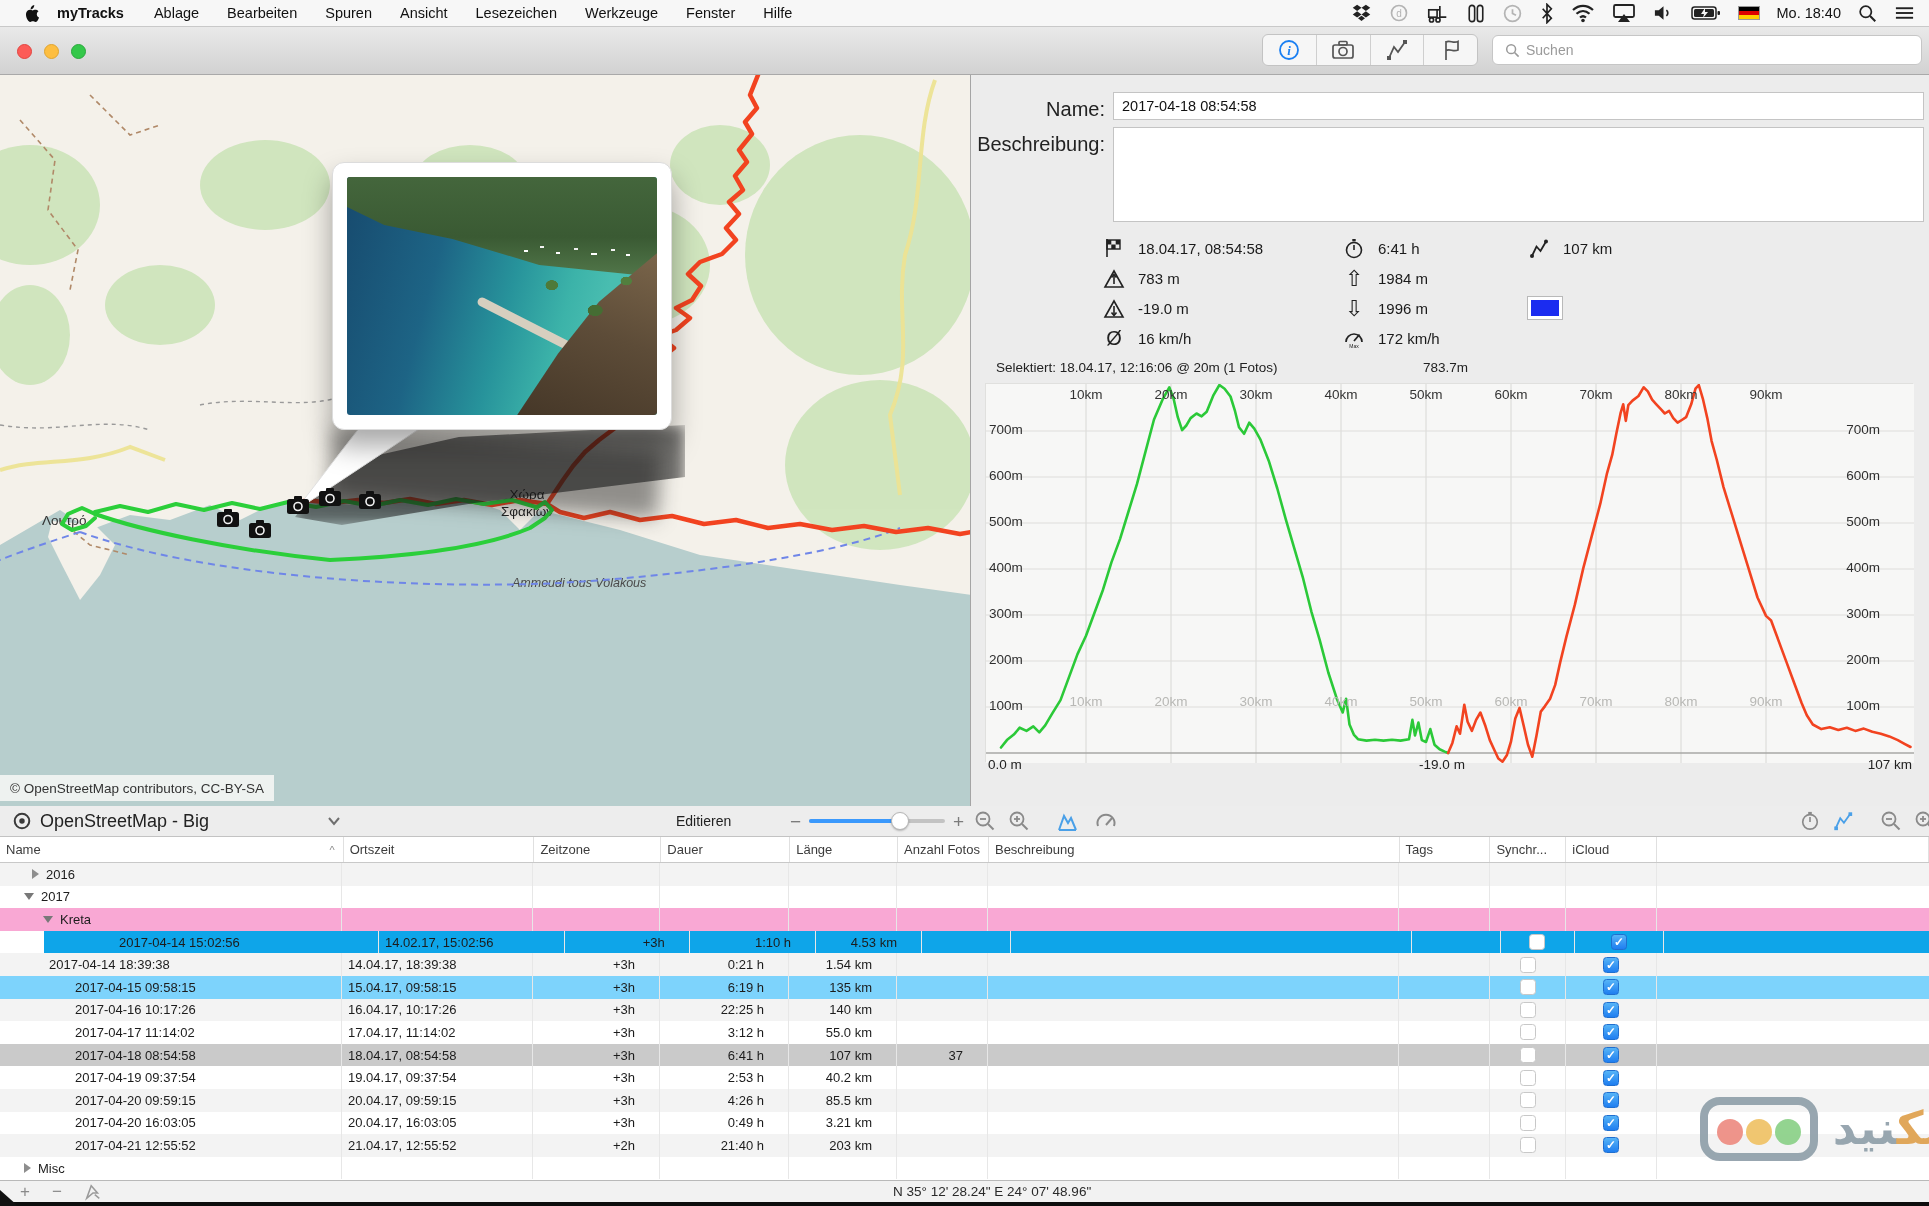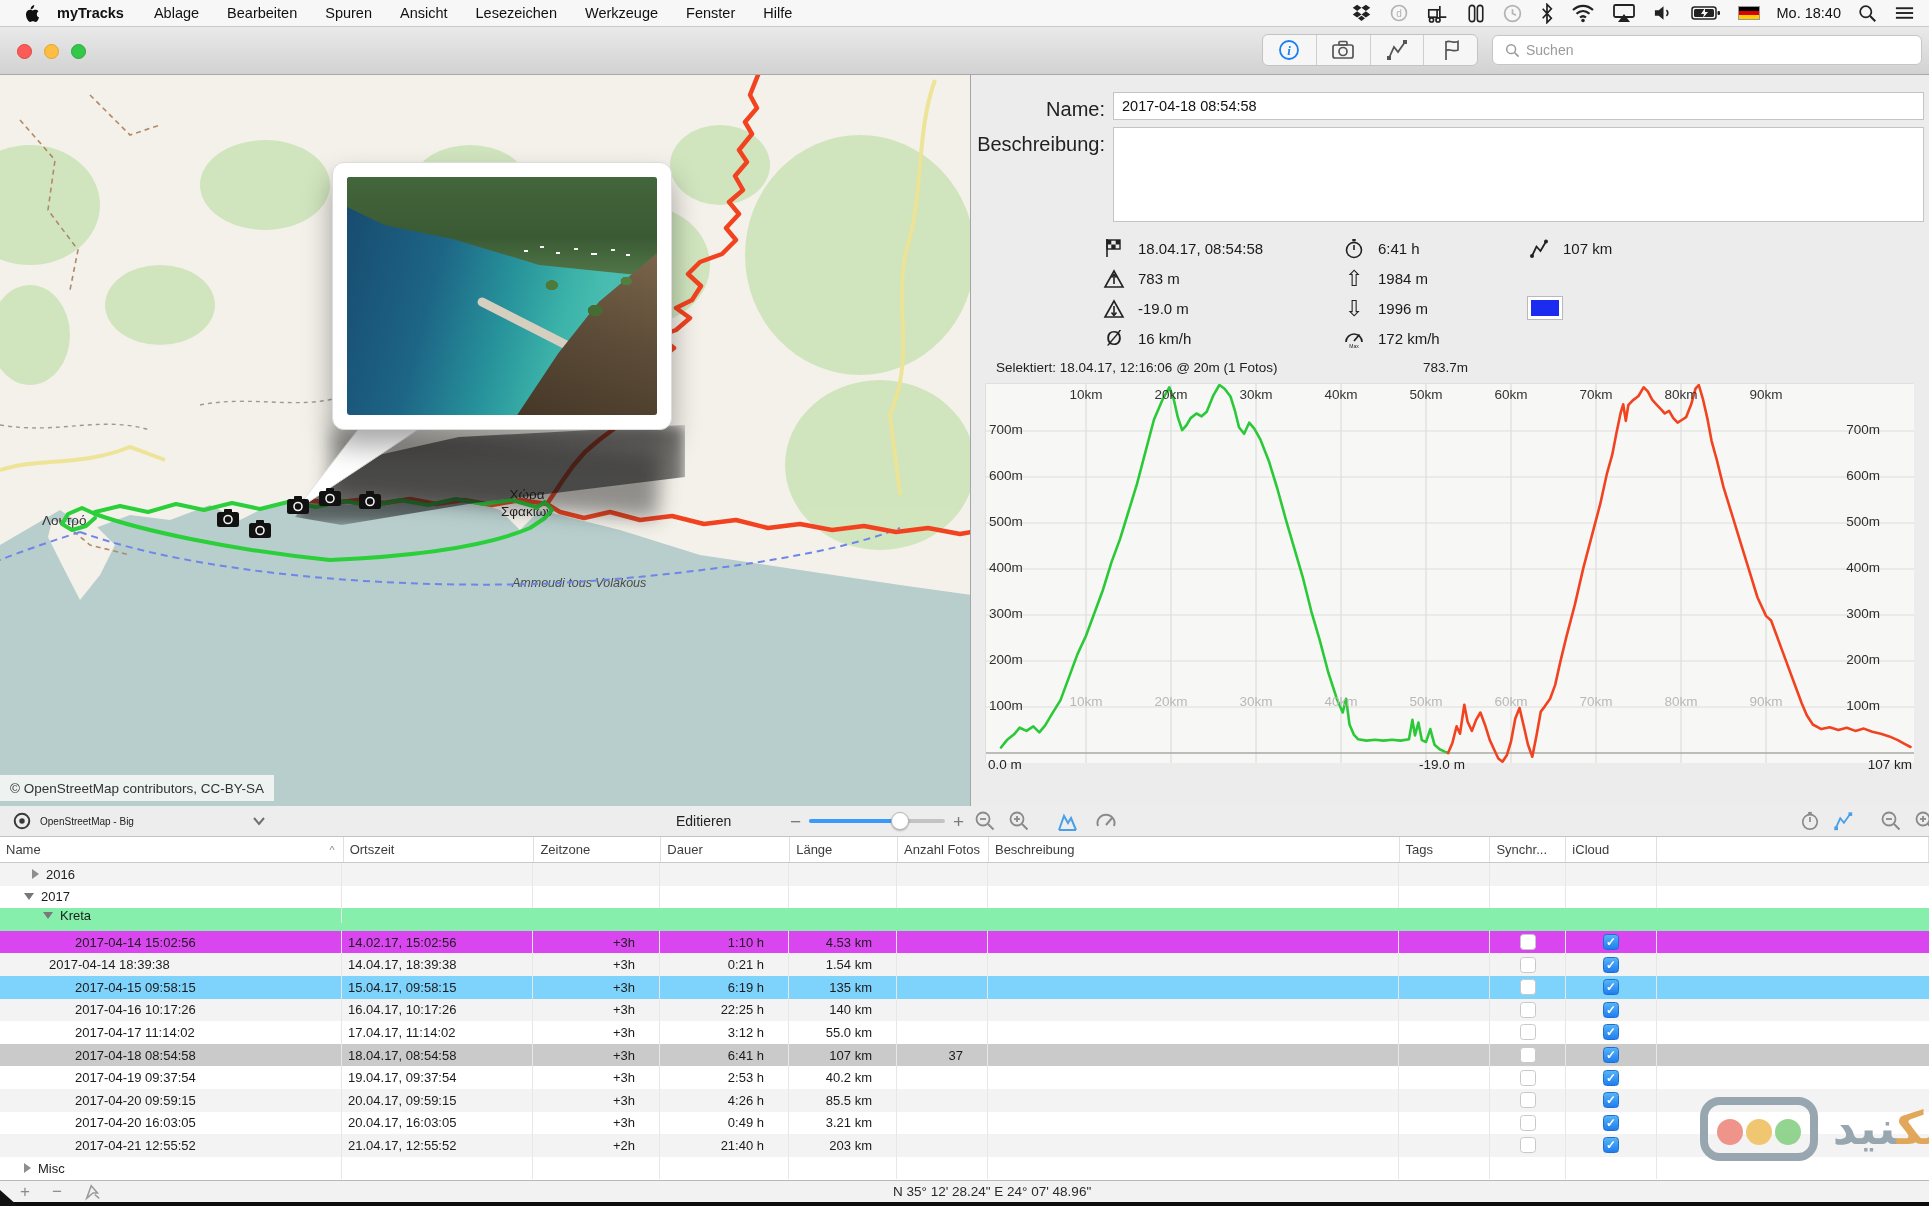--- a/index.html
+++ b/index.html
@@ -84,21 +84,21 @@
   
   #chartwrap { left:13px; top:308px; width:928px; height:379px; background:#f7f7f6; border:1px solid #e0e0de; }
   .ylab { position:absolute; font-size:13.5px; color:#2f2f2f; width:44px; }
   .ylab-l { left:17px; text-align:left; }
   .ylab-r { left:864px; text-align:right; }
   .botlab { position:absolute; top:682px; font-size:13.5px; color:#222; }
 
   
   #lowerbar { left:0; top:806px; width:1929px; height:31px; background:#ededed; border-bottom:1px solid #c3c3c3;
               display:flex; align-items:center; z-index:10;}
-  #layer-select { display:flex; align-items:center; gap:8px; padding-left:12px; font-size:10px; color:#222; width:345px;}
+  #layer-select { display:flex; align-items:center; gap:8px; padding-left:12px; font-size:18px; color:#222; width:345px;}
   #editieren { position:absolute; left:676px; font-size:14px; color:#222;}
   #slider { position:absolute; left:790px; display:flex; align-items:center; gap:8px; }
   .slidertrack { width:136px; height:4px; background:#c3c3c3; border-radius:2px; position:relative; }
   .sliderfill { position:absolute; left:0; top:0; height:4px; width:89px; background:#3b99fc; border-radius:2px;}
   .sliderthumb { position:absolute; left:82px; top:-7px; width:18px; height:18px; background:#fff; border:1px solid #b5b5b5;
                  border-radius:50%; box-shadow:0 1px 2px rgba(0,0,0,.25);}
   .pm { font-size:19px; color:#7c7c7c; line-height:1; }
   .lb-icons { position:absolute; display:flex; align-items:center; gap:12px; }
 
   
@@ -647,37 +647,37 @@
       <div class="tcell right" style="width:127px;"></div>
       <div class="tcell right" style="width:129px;"></div>
       <div class="tcell right" style="width:108px;"></div>
       <div class="tcell right" style="width:91px;"></div>
       <div class="tcell" style="width:411px;"></div>
       <div class="tcell" style="width:91px;"></div>
       <div class="tcell center" style="width:76px;"></div>
       <div class="tcell center" style="width:91px;"></div>
       <div class="tcell" style="width:272px; border-right:none;"></div>
     </div>
-    <div class="trow" style="background:#86efac;flex-direction:column;">
+    <div class="trow" style="background:#f9a8d4;">
       <div class="tcell" style="width:342px; padding-left:43px; gap:7px;">
         <span class="tri-d"></span>
         <span>Kreta</span>
       </div>
       <div class="tcell" style="width:191px;"></div>
       <div class="tcell right" style="width:127px;"></div>
       <div class="tcell right" style="width:129px;"></div>
       <div class="tcell right" style="width:108px;"></div>
       <div class="tcell right" style="width:91px;"></div>
       <div class="tcell" style="width:411px;"></div>
       <div class="tcell" style="width:91px;"></div>
       <div class="tcell center" style="width:76px;"></div>
       <div class="tcell center" style="width:91px;"></div>
       <div class="tcell" style="width:272px; border-right:none;"></div>
     </div>
-    <div class="trow" style="background:#d946ef;">
+    <div class="trow" style="background:#0ea5e9;margin-left:44px;">
       <div class="tcell" style="width:342px; padding-left:75px;">2017-04-14 15:02:56</div>
       <div class="tcell" style="width:191px;">14.02.17, 15:02:56</div>
       <div class="tcell right" style="width:127px;">+3h</div>
       <div class="tcell right" style="width:129px;">1:10 h</div>
       <div class="tcell right" style="width:108px;">4.53 km</div>
       <div class="tcell right" style="width:91px;"></div>
       <div class="tcell" style="width:411px;"></div>
       <div class="tcell" style="width:91px;"></div>
       <div class="tcell center" style="width:76px;">
         <span class="cb"></span>

